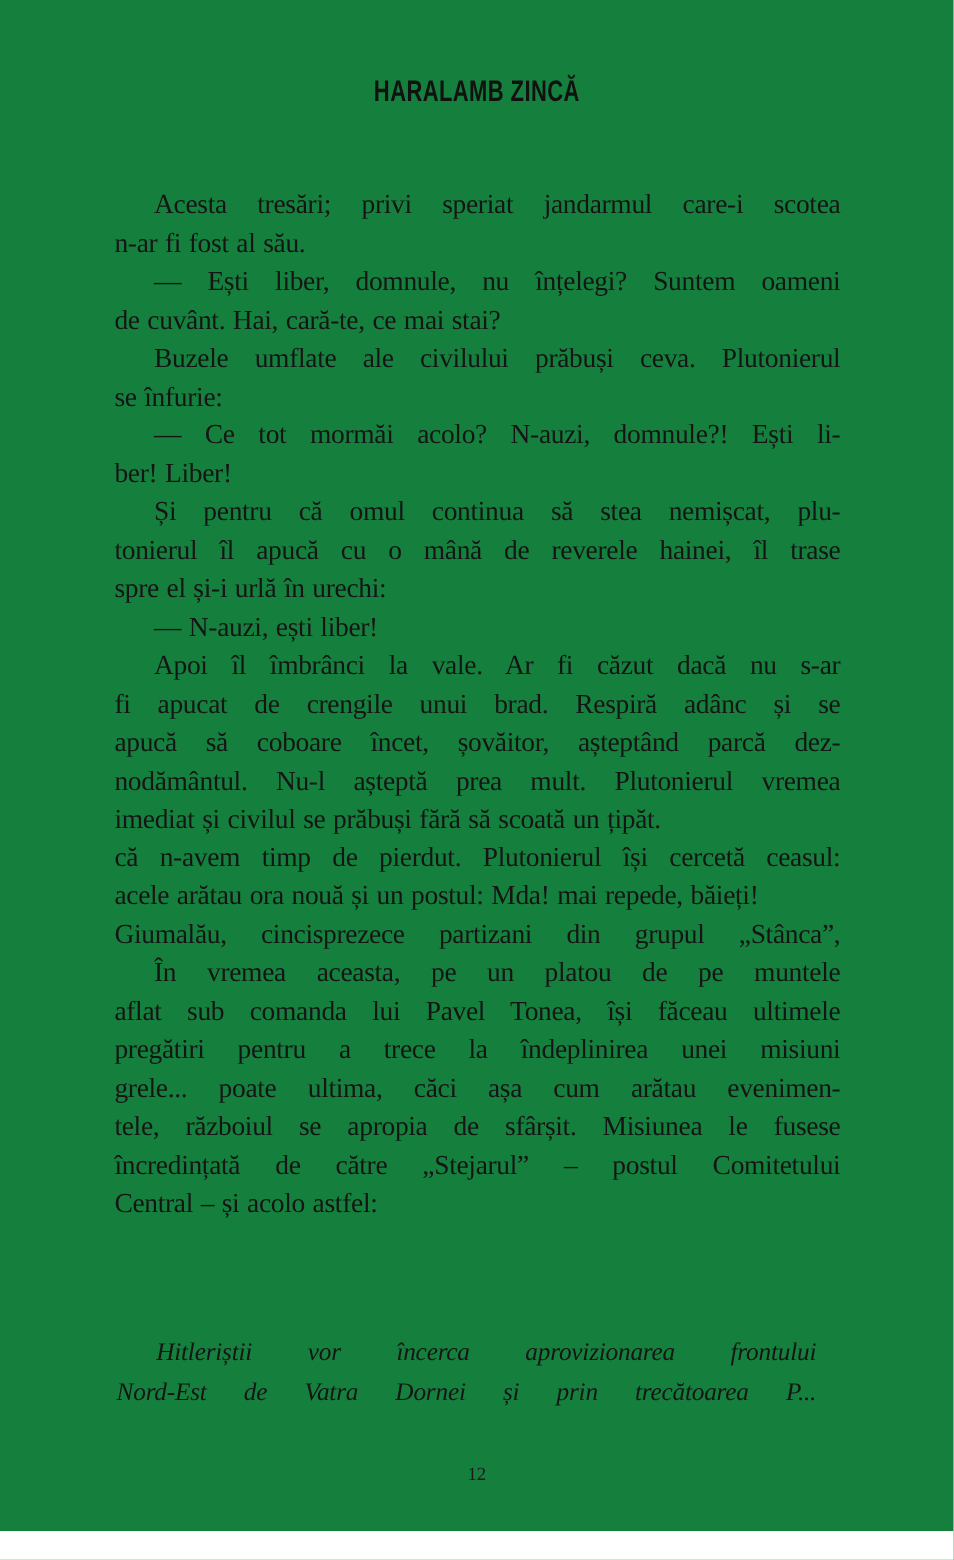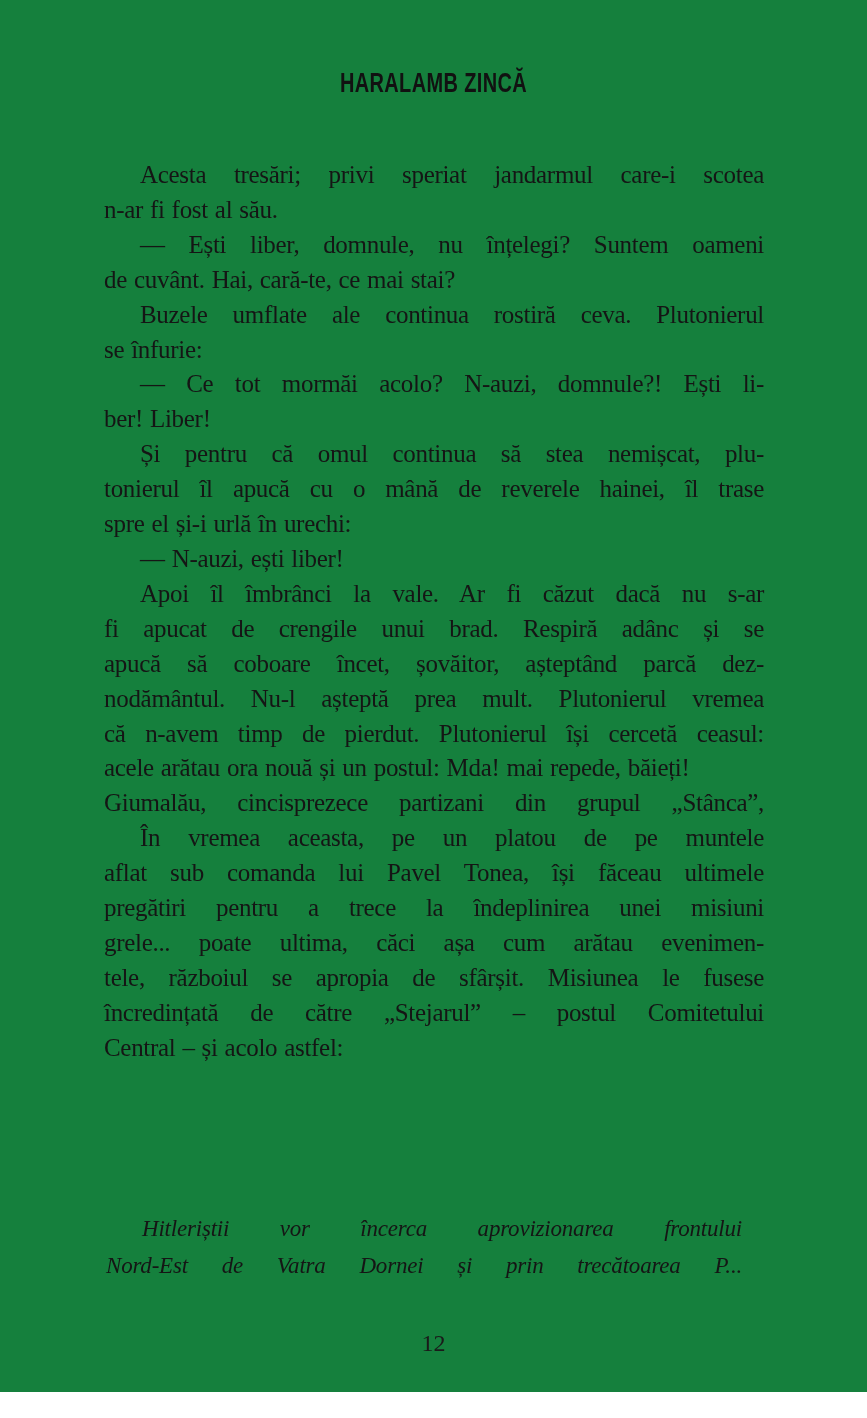--- a/index.html
+++ b/index.html
@@ -26,21 +26,21 @@
     font-size: 27px;
     letter-spacing: 0.5px;
     transform: scaleX(0.74);
     transform-origin: center;
     white-space: nowrap;
     color: #111;
   }
   .text-block {
     position: absolute;
     left: 104px;
-    top: 158px;
+    top: 170px;
     width: 660px;
     font-size: 25px;
     line-height: 34.9px;
     letter-spacing: -0.3px;
     word-spacing: 1px;
   }
   .mission-block {
     position: absolute;
     left: 106px;
     top: 1210px;
@@ -57,50 +57,51 @@
   }
   .line.last { text-align-last: left; }
   .line.indent { text-indent: 36px; }
   .line.italic { font-style: italic; }
   .page-number {
     position: absolute;
     top: 1330px;
     left: 0;
     width: 100%;
     text-align: center;
-    font-size: 24px;
+    font-size: 17px;
     color: #1a1a1a;
   }
 </style>
 </head>
 <body>
 
 <div class="page">
 
   <div class="running-header">
     <span class="author">HARALAMB ZINCĂ</span>
   </div>
 
   <div class="text-block">
       <div class="line indent">Acesta tresări; privi speriat jandarmul care-i scotea</div>
       <div class="line last">n-ar fi fost al său.</div>
       <div class="line indent">— Ești liber, domnule, nu înțelegi? Suntem oameni</div>
       <div class="line last">de cuvânt. Hai, cară-te, ce mai stai?</div>
-      <div class="line indent">Buzele umflate ale continua rostiră ceva. Plutonierul</div>
+      <div class="line indent">Buzele umflate ale civilului prăbuși ceva. Plutonierul</div>
       <div class="line last">se înfurie:</div>
       <div class="line indent">— Ce tot mormăi acolo? N-auzi, domnule?! Ești li-</div>
       <div class="line last">ber! Liber!</div>
       <div class="line indent">Și pentru că omul continua să stea nemișcat, plu-</div>
       <div class="line">tonierul îl apucă cu o mână de reverele hainei, îl trase</div>
       <div class="line last">spre el și-i urlă în urechi:</div>
       <div class="line indent last">— N-auzi, ești liber!</div>
       <div class="line indent">Apoi îl îmbrânci la vale. Ar fi căzut dacă nu s-ar</div>
       <div class="line">fi apucat de crengile unui brad. Respiră adânc și se</div>
       <div class="line">apucă să coboare încet, șovăitor, așteptând parcă dez-</div>
       <div class="line">nodământul. Nu-l așteptă prea mult. Plutonierul vremea</div>
+      <div class="line last">imediat și civilul se prăbuși fără să scoată un țipăt.</div>
       <div class="line">că n-avem timp de pierdut. Plutonierul își cercetă ceasul:</div>
       <div class="line last">acele arătau ora nouă și un postul: Mda! mai repede, băieți!</div>
       <div class="line">Giumalău, cincisprezece partizani din grupul „Stânca”,</div>
       <div class="line indent">În vremea aceasta, pe un platou de pe muntele</div>
       <div class="line">aflat sub comanda lui Pavel Tonea, își făceau ultimele</div>
       <div class="line">pregătiri pentru a trece la îndeplinirea unei misiuni</div>
       <div class="line">grele... poate ultima, căci așa cum arătau evenimen-</div>
       <div class="line">tele, războiul se apropia de sfârșit. Misiunea le fusese</div>
       <div class="line">încredințată de către „Stejarul” – postul Comitetului</div>
       <div class="line last">Central – și acolo astfel:</div>

